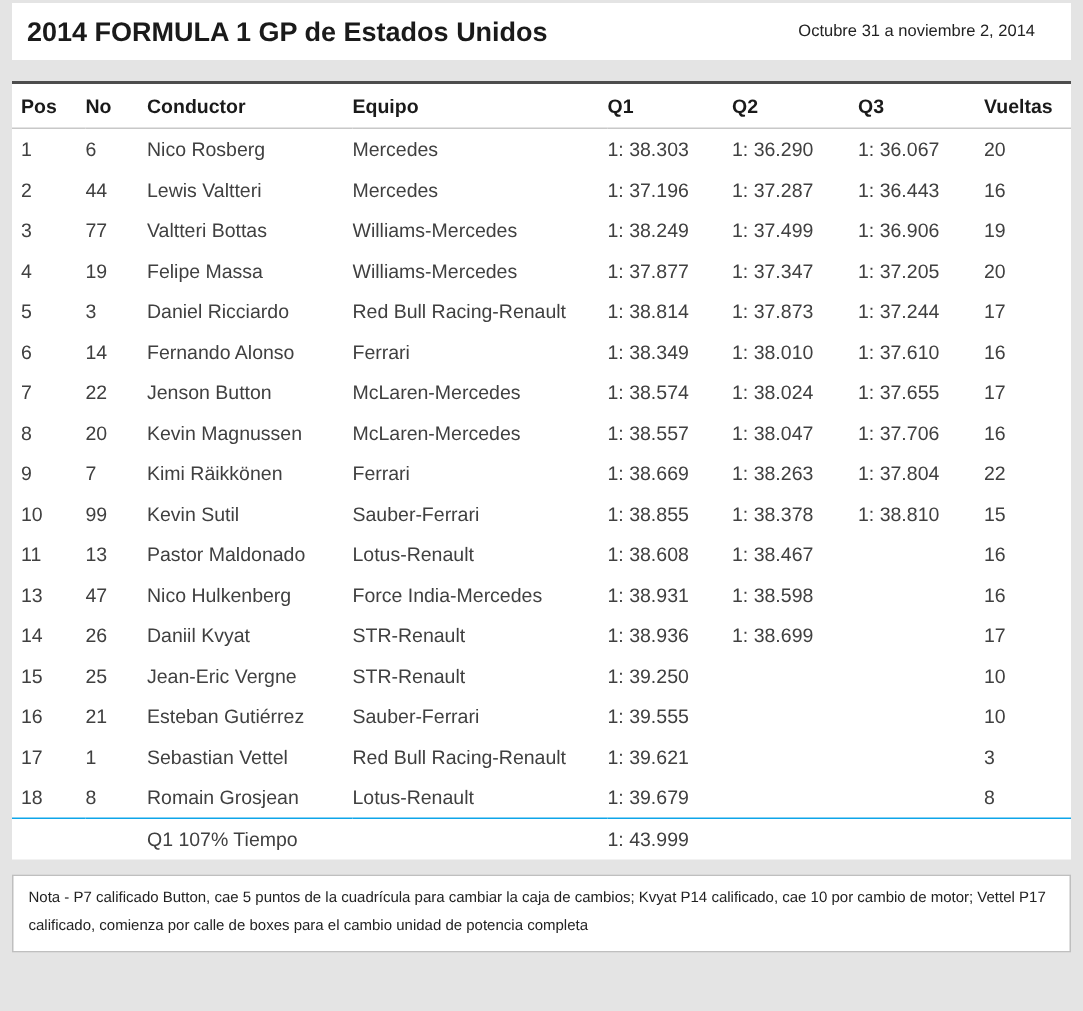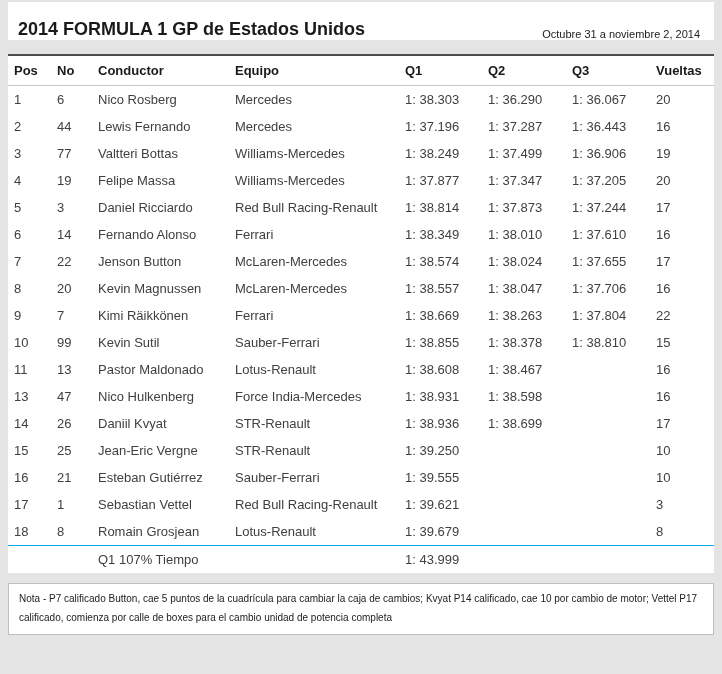--- a/index.html
+++ b/index.html
@@ -9,23 +9,23 @@
     font-family: "Liberation Sans", sans-serif;
     overflow: hidden;
   }
   .page { width: 722px; height: 674px; }
 
   .title-box {
     margin: 2px 8px 0 8px;
     background: #ffffff;
     height: 38px;
     display: flex;
-    align-items: flex-end;
+    align-items: center;
     justify-content: space-between;
-    padding: 0 14px 0 10px;
+    padding: 0 24px 0 10px;
   }
   .page-title {
     font-size: 18px;
     font-weight: bold;
     color: #1a1a1a;
     letter-spacing: 0;
   }
   .date-range {
     font-size: 11px;
     color: #222222;
@@ -121,21 +121,21 @@
     <td>Nico Rosberg</td>
     <td>Mercedes</td>
     <td>1: 38.303</td>
     <td>1: 36.290</td>
     <td>1: 36.067</td>
     <td>20</td>
   </tr>
           <tr>
     <td class="pad">2</td>
     <td>44</td>
-    <td>Lewis Fernando</td>
+    <td>Lewis Valtteri</td>
     <td>Mercedes</td>
     <td>1: 37.196</td>
     <td>1: 37.287</td>
     <td>1: 36.443</td>
     <td>16</td>
   </tr>
           <tr>
     <td class="pad">3</td>
     <td>77</td>
     <td>Valtteri Bottas</td>

